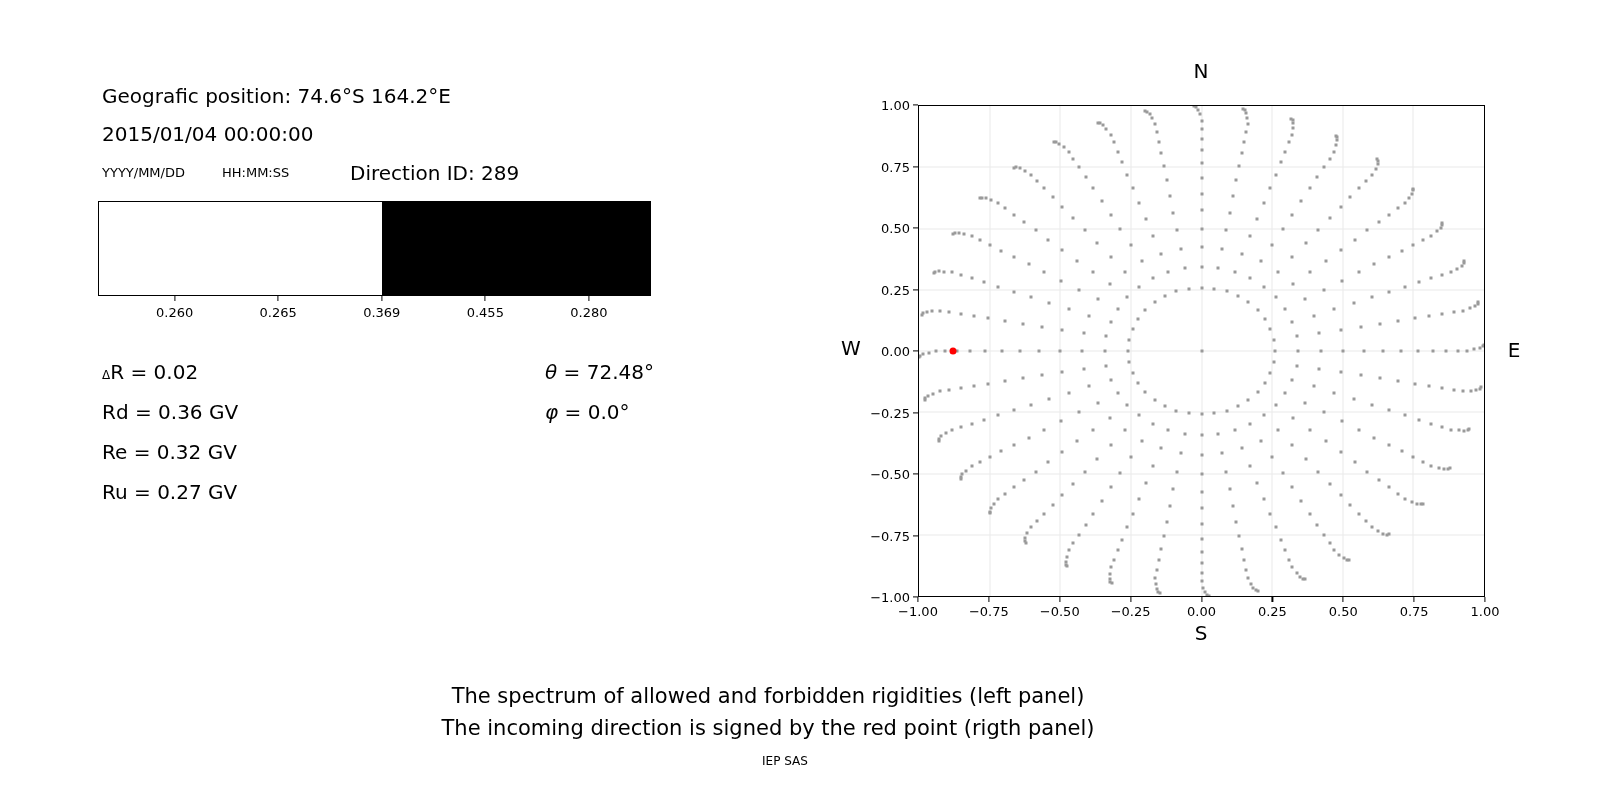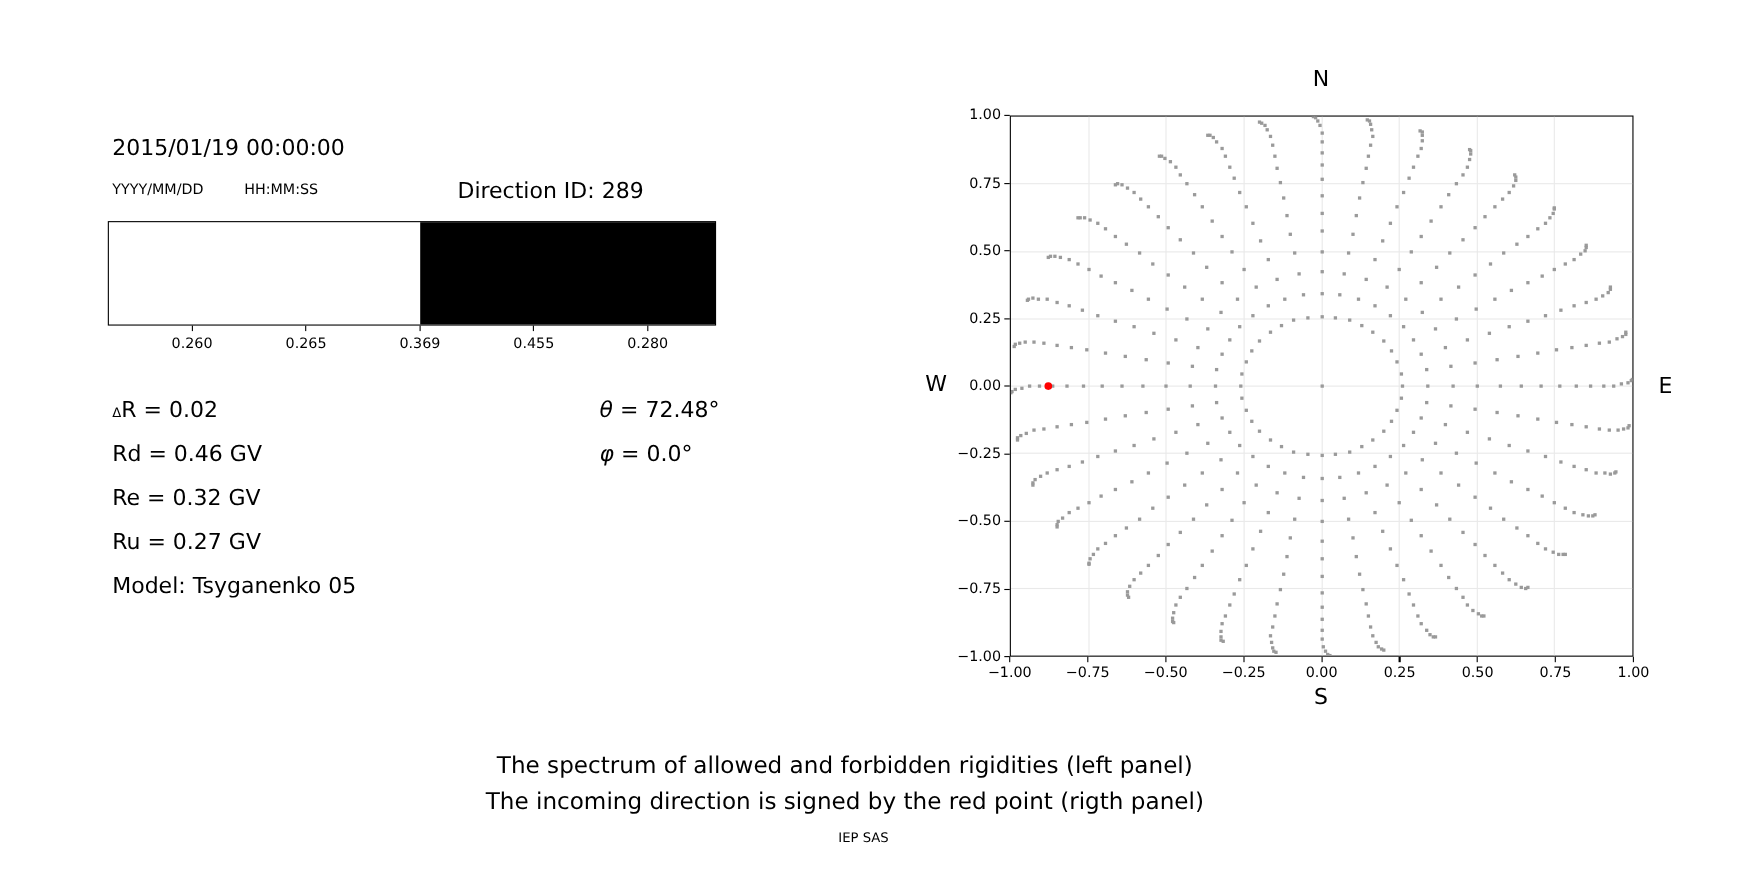--- a/index.html
+++ b/index.html
@@ -51,52 +51,52 @@
   #x-marks{left:918px;top:597px;width:567px;height:6px;}
   .x-mark{position:absolute;top:0;width:1.2px;height:5px;background:#000;transform:translateX(-50%);}
   #x-labels{left:918px;top:604px;width:567px;height:16px;}
   .x-label{position:absolute;transform:translateX(-50%);}
 </style>
 </head>
 <body>
 
 <div id="canvas">
 
-
-  <div class="abs t-main" style="left:102px;top:122px;">2015/01/19 00:00:00</div>
+  <div class="abs t-main" style="left:102px;top:84px;">Geografic position: 74.6°S 164.2°E</div>
+
+  <div class="abs t-main" style="left:102px;top:122px;">2015/01/04 00:00:00</div>
 
   <div class="abs t-small" style="left:102px;top:165px;">YYYY/MM/DD</div>
 
   <div class="abs t-small" style="left:222px;top:165px;">HH:MM:SS</div>
 
-  <div class="abs t-main" style="left:350px;top:161px;width:301px;text-align:center;">Direction ID: 289</div>
+  <div class="abs t-main" style="left:350px;top:161px;width:301px;text-align:left;">Direction ID: 289</div>
 
   <div class="abs" id="bar-frame">
     <div id="bar-black" style="left: 51.3109%; background: rgb(0, 0, 0);"></div>
   </div>
   <div class="abs t-tick" id="bar-ticks">
       <div class="bar-tick-mark" style="left: 13.8577%;"></div>
       <div class="bar-tick-label" style="left: 13.8577%;">0.260</div>
       <div class="bar-tick-mark" style="left: 32.5843%;"></div>
       <div class="bar-tick-label" style="left: 32.5843%;">0.265</div>
       <div class="bar-tick-mark" style="left: 51.3109%;"></div>
       <div class="bar-tick-label" style="left: 51.3109%;">0.369</div>
       <div class="bar-tick-mark" style="left: 70.0375%;"></div>
       <div class="bar-tick-label" style="left: 70.0375%;">0.455</div>
       <div class="bar-tick-mark" style="left: 88.764%;"></div>
       <div class="bar-tick-label" style="left: 88.764%;">0.280</div>
     </div>
 
   <div class="abs t-main" style="left:102px;top:360px;">
     <span class="sym-small">Δ</span><span>R = 0.02</span>
   </div>
-  <div class="abs t-main" style="left:102px;top:400px;">Rd = 0.46 GV</div>
+  <div class="abs t-main" style="left:102px;top:400px;">Rd = 0.36 GV</div>
   <div class="abs t-main" style="left:102px;top:440px;">Re = 0.32 GV</div>
   <div class="abs t-main" style="left:102px;top:480px;">Ru = 0.27 GV</div>
-  <div class="abs t-main" style="left:102px;top:520px;">Model: Tsyganenko 05</div>
 
   <div class="abs t-main" style="left:545px;top:360px;">
     <span class="sym-math">θ</span><span> = 72.48°</span>
   </div>
   <div class="abs t-main" style="left:545px;top:400px;">
     <span class="sym-math">φ</span><span> = 0.0°</span>
   </div>
 
   <div class="abs t-compass cx" style="left:1201px;top:60px;">N</div>
   <div class="abs t-compass cx" style="left:1201px;top:622px;">S</div>

